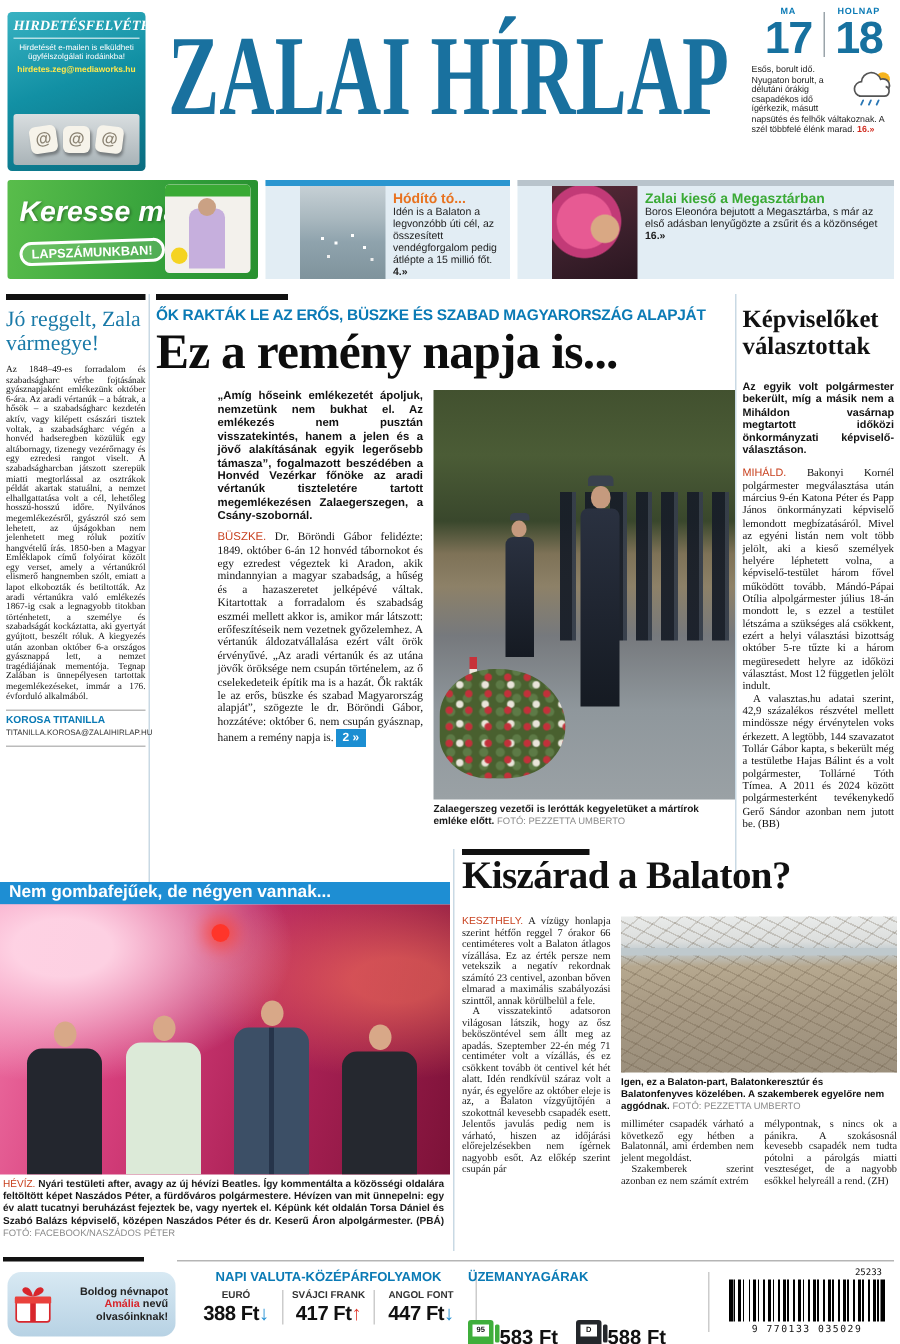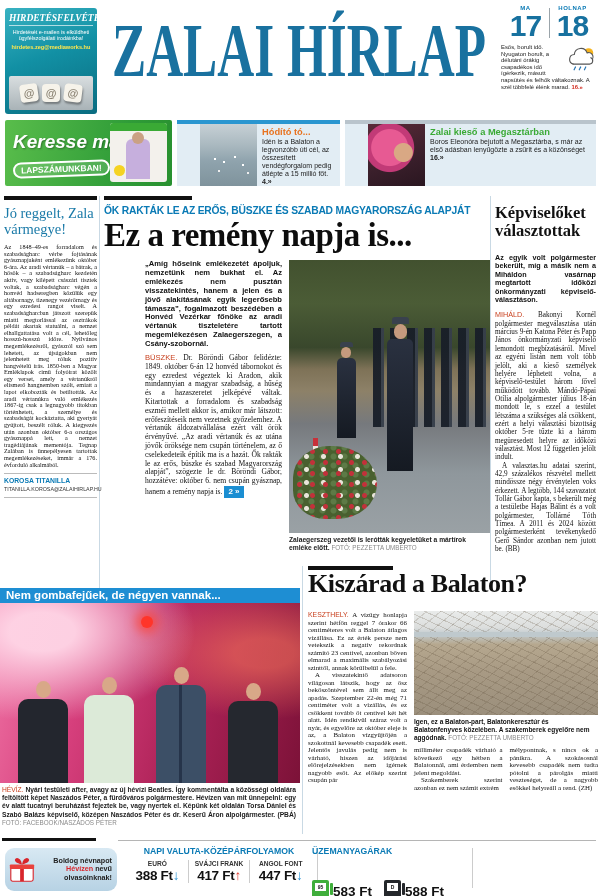--- a/index.html
+++ b/index.html
@@ -398,21 +398,21 @@
 
   <div class="abs nameday">
     <svg width="28" height="30" viewBox="0 0 30 30">
       <rect x="3" y="12" width="24" height="15" rx="2" fill="#ffffff" stroke="#d8262c" stroke-width="1.2"></rect>
       <rect x="13" y="12" width="4" height="15" fill="#d8262c"></rect>
       <rect x="2" y="9" width="26" height="5" rx="1" fill="#e9413c"></rect>
       <path d="M15 9c-6-1-9-4-7-6s6 0 7 6c1-6 5-8 7-6s-1 5-7 6z" fill="#d8262c"></path>
     </svg>
     <div class="nd-text">
       <div>Boldog névnapot</div>
-      <div><span class="nd-name">Hévízen</span>
+      <div><span class="nd-name">Amália</span>
         <span>nevű</span></div>
       <div>olvasóinknak!</div>
     </div>
   </div>
 
   <div class="abs currency">
     <div class="f-title">NAPI VALUTA-KÖZÉPÁRFOLYAMOK</div>
     <div class="cur-row">
       <div class="cur-cell">
         <div class="cur-label">EURÓ</div>
@@ -445,14 +445,19 @@
       <div class="pump-item">
         <div class="pump pump-dark">
           <div class="pump-screen">D</div>
           <div class="nozzle"></div>
         </div>
         <div class="pump-price">588 Ft</div>
       </div>
     </div>
   </div>
 
+  <div class="abs barcode">
+    <div class="bc-top">25233</div>
+    <div class="bc-bars"></div>
+    <div class="bc-num">9 770133 035029</div>
+  </div>
 
 </div>
 
 </body></html>

